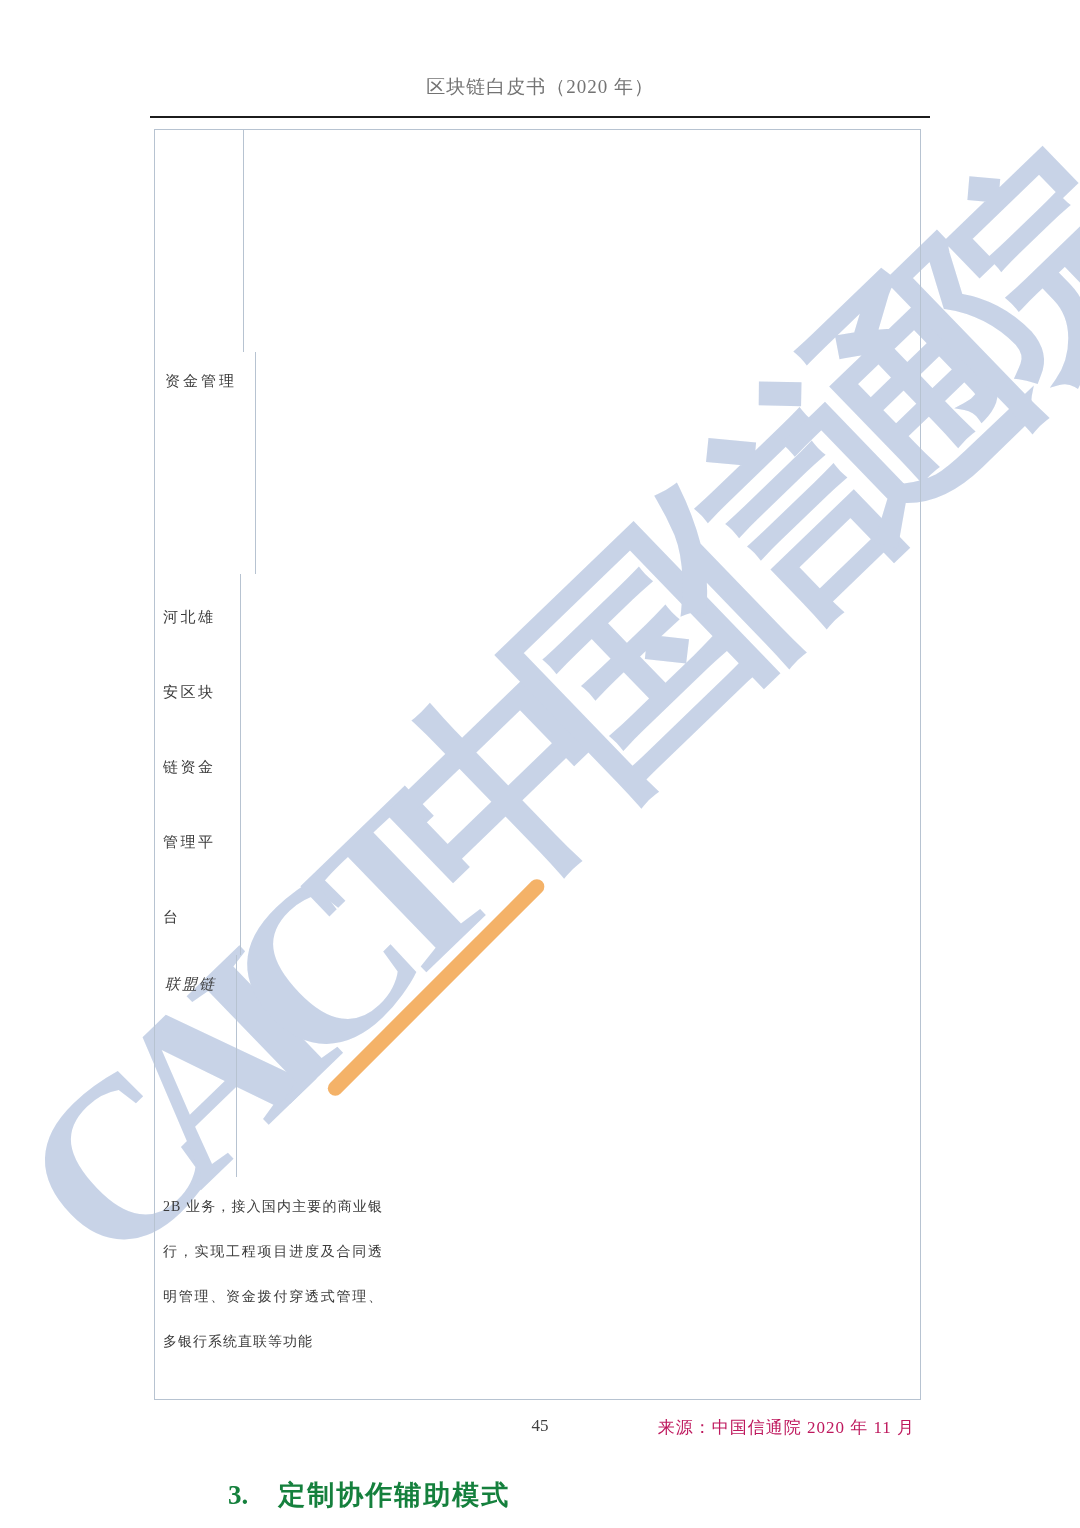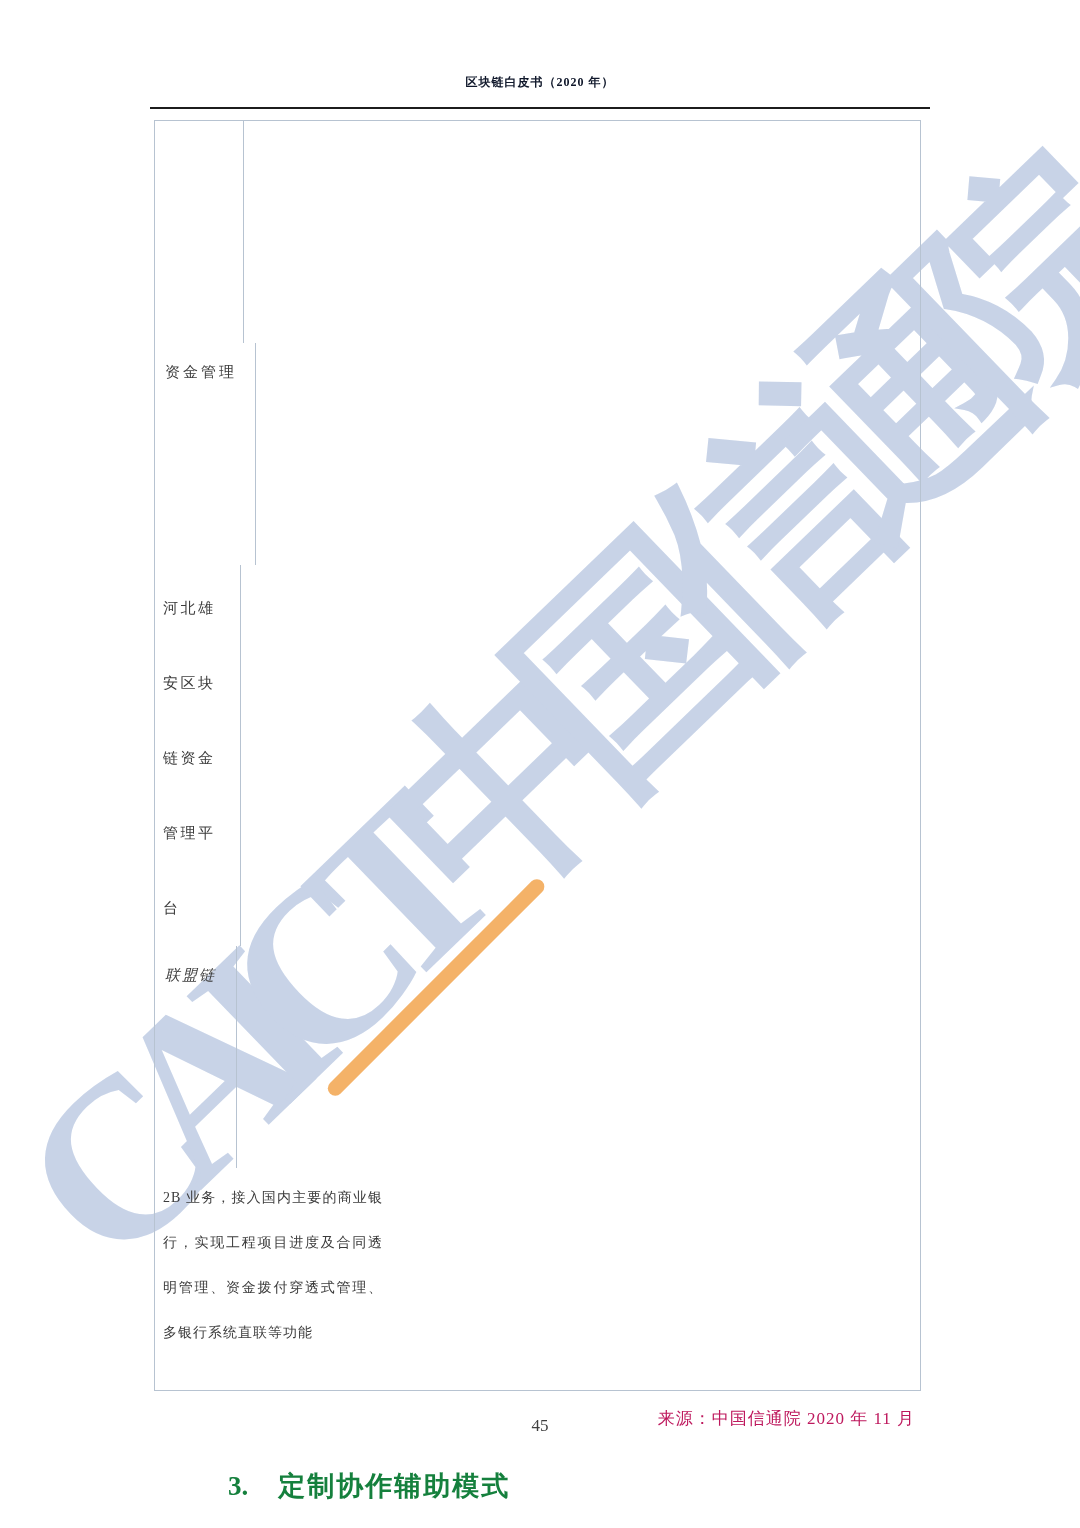--- a/index.html
+++ b/index.html
@@ -47,24 +47,23 @@
     pointer-events: none;
   }
   
   .content {
     position: relative;
     z-index: 1;
     padding: 74px 150px 0 150px;
   }
   .doc-header-title {
     text-align: center;
-    font-size: 12px;
+    font-size: 19px;
     letter-spacing: 1px;
-    color: #0f172a;
-    font-weight: bold;
+    color: #737373;
   }
   .header-rule {
     border: none;
     border-top: 2px solid #1c1c1c;
     margin-top: 16px;
   }
   
   .app-table {
     display: flex;
     width: 767px;

